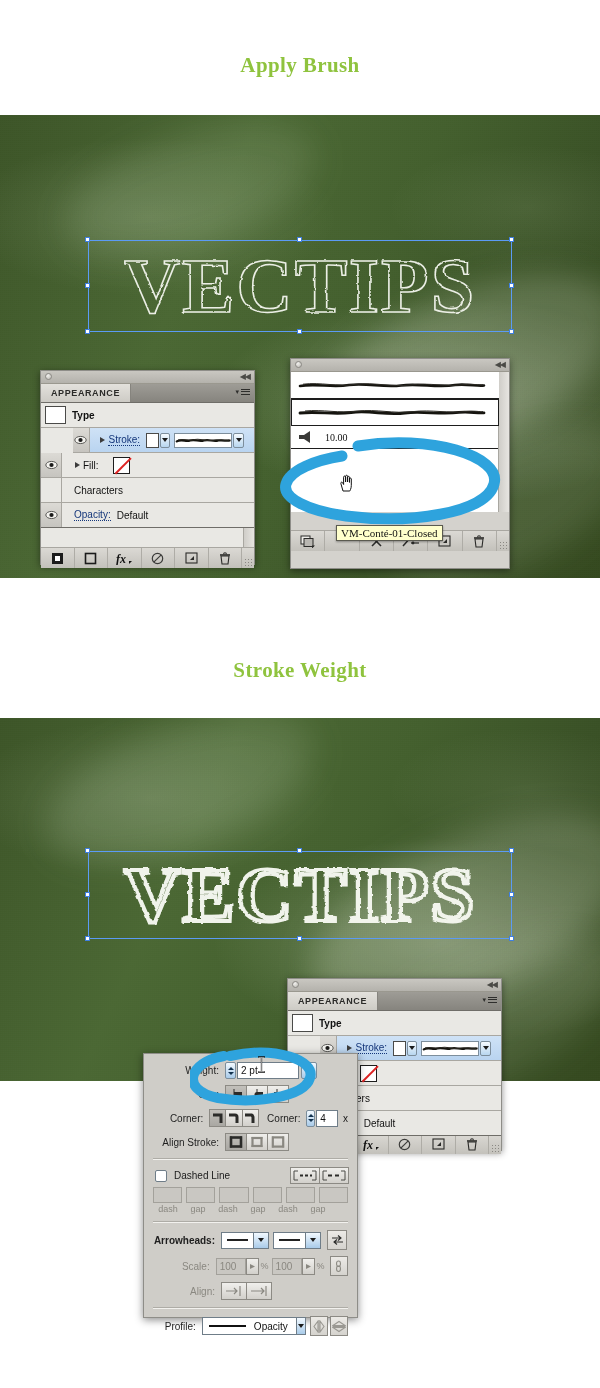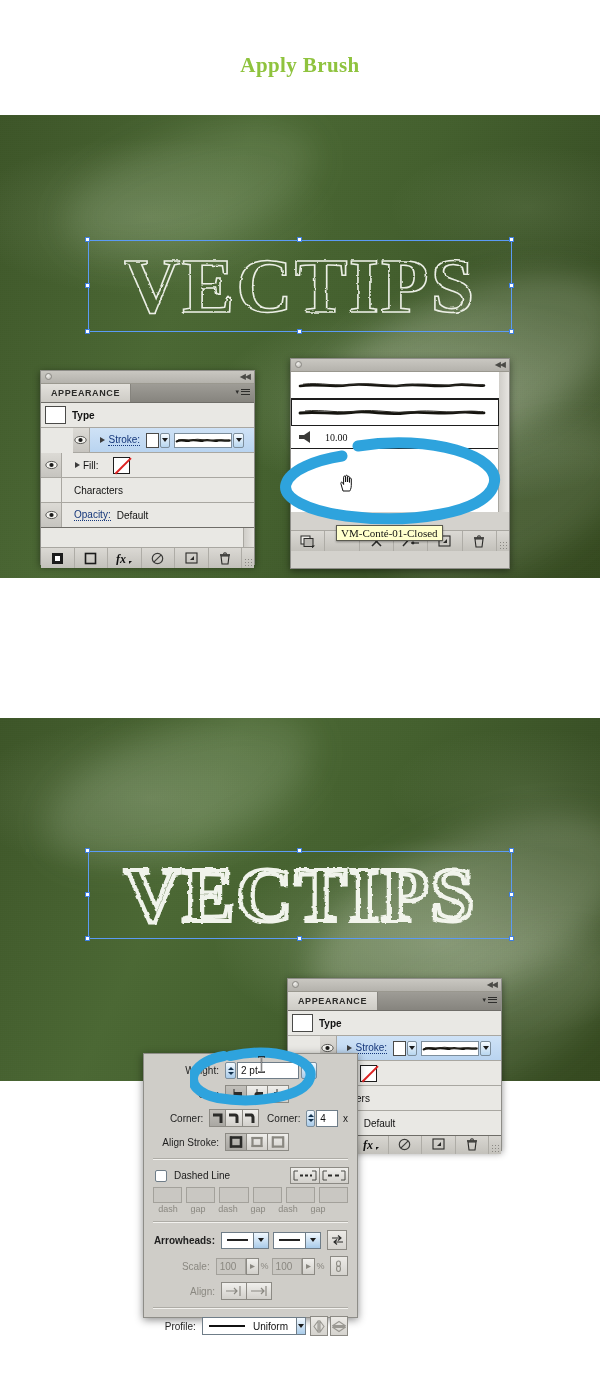--- a/index.html
+++ b/index.html
@@ -475,20 +475,21 @@
 
   <svg class="bluecircle" style="left:280px;top:432px;width:230px;height:95px;" viewBox="0 0 230 95">
     <path d="M78 14 C150 2,222 24,214 52 C206 82,128 92,66 84 C28 79,2 66,6 52 C10 38,36 28,62 24" fill="none" stroke="#2ea3dd" stroke-width="11" stroke-linecap="round"></path>
   </svg>
 
   <svg class="cursor-hand" style="left:338px;top:474px;" viewBox="0 0 16 18">
     <path d="M5 17 L3 10 C2.3 8.2 4 7.4 4.8 9 L5.6 10.5 L5.6 3.2 C5.6 1.6 7.6 1.6 7.6 3.2 L7.6 8 L7.6 2.4 C7.6 0.9 9.6 0.9 9.6 2.4 L9.6 8 L9.6 3.4 C9.6 2 11.5 2 11.5 3.4 L11.5 8.4 L11.5 5 C11.5 3.7 13.3 3.7 13.3 5 L13.3 11.5 C13.3 14.6 11.8 17 11.8 17 Z" fill="#ffffff" stroke="#111" stroke-width="1"></path>
   </svg>
   <div class="tooltip" style="left:336px;top:493px;margin-top:32px;">VM-Conté-01-Closed</div>
 
+  <div class="heading" style="top:658px;">Stroke Weight</div>
 
   <div class="board" style="top:718px;height:363px;">
     <div class="smudge" style="left:300px;top:120px;width:340px;height:150px;background:rgba(226,236,214,.22);transform:rotate(-24deg);"></div>
     <div class="smudge" style="left:40px;top:10px;width:280px;height:120px;background:rgba(214,228,200,.14);transform:rotate(-20deg);"></div>
     <div class="smudge" style="left:350px;top:240px;width:280px;height:120px;background:rgba(214,228,200,.12);transform:rotate(-26deg);"></div>
     <div class="grain"></div>
   </div>
 
   <div class="artwrap" style="left:88px;top:851px;width:424px;height:88px;">
     <div class="sel-box" style="left:0;top:0;width:424px;height:88px;"></div>
@@ -844,21 +845,21 @@
         </svg>
       </span>
     </div>
 
     <div class="hr"></div>
 
     <div class="srow" style="margin-bottom:0;">
       <span class="cap" style="width:48px;">Profile:</span>
       <span class="profilesel" style="width:104px;">
         <span class="pline"></span>
-        <span class="pname">Uniform</span>
+        <span class="pname">Opacity</span>
         <span class="dd">
             <span class="caret"></span>
           </span>
       </span>
       <span class="sqbtn" style="margin-left:4px;">
         <svg width="14" height="13" viewBox="0 0 14 13">
           <path d="M6 1 l-4 5.5 l4 5.5 z M8 1 l4 5.5 l-4 5.5 z" fill="none" stroke="#9a9892" stroke-width="1.1"></path>
           <line x1="7" y1="0.5" x2="7" y2="12.5" stroke="#9a9892" stroke-width="1"></line>
         </svg>
       </span>

